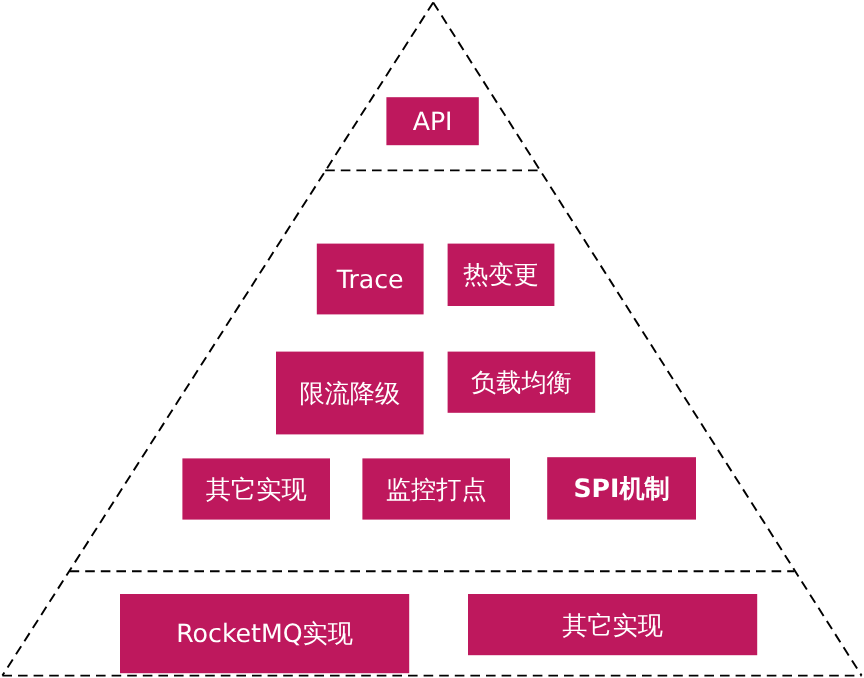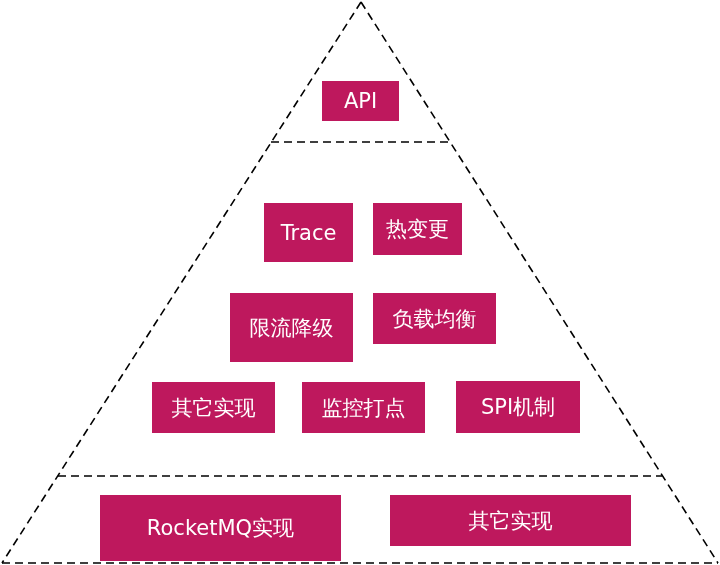--- a/index.html
+++ b/index.html
@@ -24,16 +24,16 @@
 <div class="box" style="left:322px; top:81px; width:77px; height:40px;">API</div>
 
 <div class="box" style="left:264px; top:203px; width:89px; height:59px;">Trace</div>
 <div class="box" style="left:373px; top:203px; width:89px; height:52px;">热变更</div>
 
 <div class="box" style="left:230px; top:293px; width:123px; height:69px;">限流降级</div>
 <div class="box" style="left:373px; top:293px; width:123px; height:51px;">负载均衡</div>
 
 <div class="box" style="left:152px; top:382px; width:123px; height:51px;">其它实现</div>
 <div class="box" style="left:302px; top:382px; width:123px; height:51px;">监控打点</div>
-<div class="box" style="left:456px; top:381px; width:124px; height:52px;">SPI机制</div>
+<div class="box" style="left:456px; top:381px; width:124px; height:52px;font-weight:bold;">SPI机制</div>
 
 <div class="box" style="left:100px; top:495px; width:241px; height:66px;">RocketMQ实现</div>
 <div class="box" style="left:390px; top:495px; width:241px; height:51px;text-align:right;">其它实现</div>
 
 </body></html>

